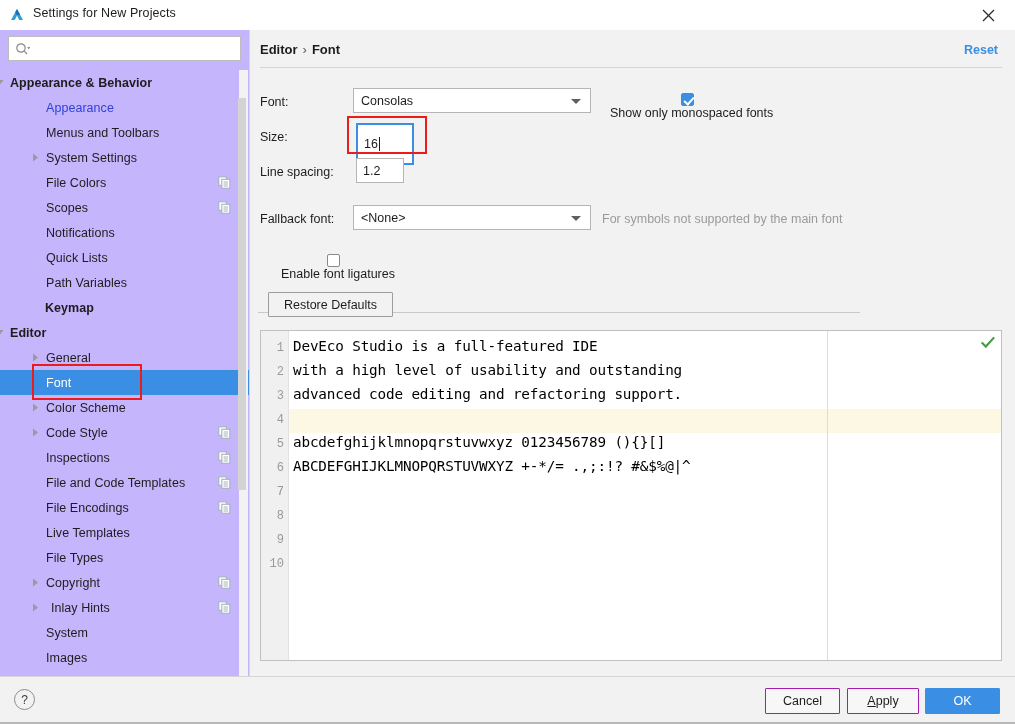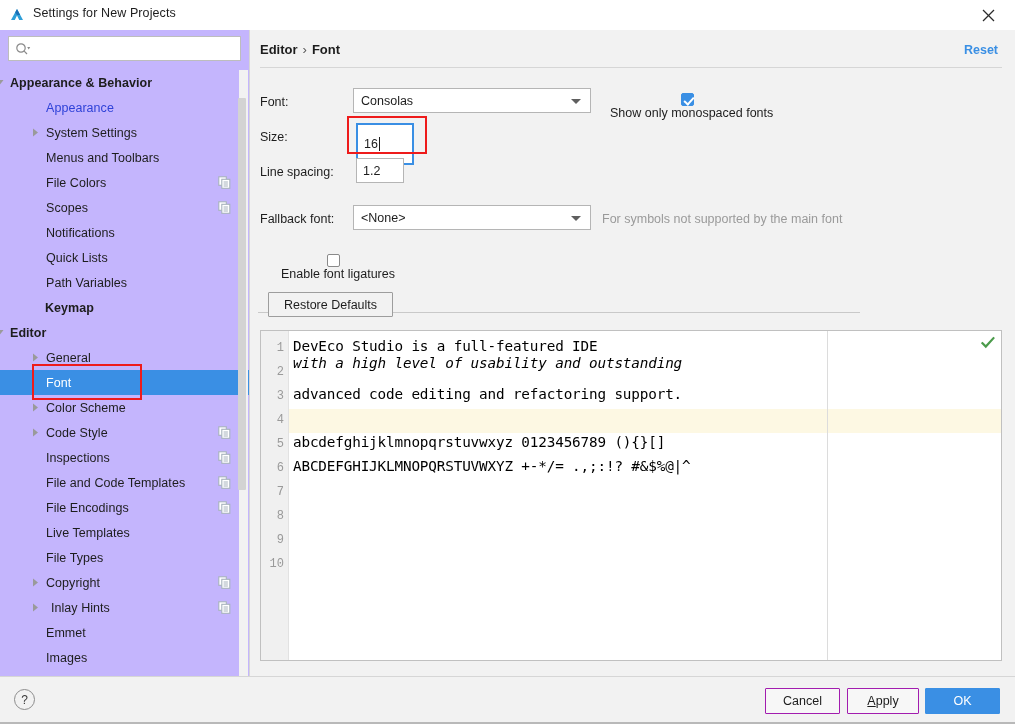--- a/index.html
+++ b/index.html
@@ -357,29 +357,29 @@
             <svg width="9" height="9" viewBox="0 0 9 9">
               <polygon points="0.5,2 8.5,2 4.5,7" fill="#9a9a9a"></polygon>
             </svg>
           </span>
           <span class="tlabel" style="margin-left: 10px;">Appearance &amp; Behavior</span>
         </div>
         <div class="tree-row link">
           <span class="tlabel" style="margin-left: 46px;">Appearance</span>
         </div>
         <div class="tree-row">
+          <span class="tlabel" style="margin-left: 46px;">Menus and Toolbars</span>
+        </div>
+        <div class="tree-row">
           <span class="arrow" style="left: 29px;">
             <svg width="9" height="9" viewBox="0 0 9 9">
               <polygon points="2,0.5 7,4.5 2,8.5" fill="#9a9a9a"></polygon>
             </svg>
           </span>
           <span class="tlabel" style="margin-left: 46px;">System Settings</span>
-        </div>
-        <div class="tree-row">
-          <span class="tlabel" style="margin-left: 46px;">Menus and Toolbars</span>
         </div>
         <div class="tree-row">
           <span class="tlabel" style="margin-left: 46px;">File Colors</span>
           <span class="copy-ic"><svg width="13" height="13" viewBox="0 0 13 13">
               <rect x="0.8" y="0.8" width="7.5" height="8.5" fill="#ffffff" stroke="#a7b2bd" stroke-width="1.1"></rect>
               <rect x="3.8" y="3.3" width="8" height="9" fill="#ffffff" stroke="#a7b2bd" stroke-width="1.1"></rect>
               <line x1="5.6" y1="6" x2="9.9" y2="6" stroke="#a7b2bd" stroke-width="1"></line>
               <line x1="5.6" y1="8" x2="9.9" y2="8" stroke="#a7b2bd" stroke-width="1"></line>
               <line x1="5.6" y1="10" x2="9.9" y2="10" stroke="#a7b2bd" stroke-width="1"></line>
             </svg></span>
@@ -508,21 +508,21 @@
           <span class="tlabel" style="margin-left: 51px;">Inlay Hints</span>
           <span class="copy-ic"><svg width="13" height="13" viewBox="0 0 13 13">
               <rect x="0.8" y="0.8" width="7.5" height="8.5" fill="#ffffff" stroke="#a7b2bd" stroke-width="1.1"></rect>
               <rect x="3.8" y="3.3" width="8" height="9" fill="#ffffff" stroke="#a7b2bd" stroke-width="1.1"></rect>
               <line x1="5.6" y1="6" x2="9.9" y2="6" stroke="#a7b2bd" stroke-width="1"></line>
               <line x1="5.6" y1="8" x2="9.9" y2="8" stroke="#a7b2bd" stroke-width="1"></line>
               <line x1="5.6" y1="10" x2="9.9" y2="10" stroke="#a7b2bd" stroke-width="1"></line>
             </svg></span>
         </div>
         <div class="tree-row">
-          <span class="tlabel" style="margin-left: 46px;">Emmet</span>
+          <span class="tlabel" style="margin-left: 46px;">System</span>
         </div>
         <div class="tree-row">
           <span class="tlabel" style="margin-left: 46px;">Images</span>
         </div>
       </div>
 
     <div class="sb-track">
       <div class="sb-thumb" style="top:28px;height:392px;"></div>
     </div>
   <div class="redbox" style="left: 32px; top: 334px; width: 110px; height: 36px;"></div>
@@ -588,21 +588,21 @@
             <div class="gline" style="top: 154px;">7</div>
             <div class="gline" style="top: 178px;">8</div>
             <div class="gline" style="top: 202px;">9</div>
             <div class="gline" style="top: 226px;">10</div>
           </div>
       </div>
       <div class="code-area">
         <div class="margin-guide" style="left:538px;"></div>
         <div id="code-lines">
             <div class="cline" style="top: 7px;">DevEco Studio is a full-featured IDE</div>
-            <div class="cline" style="top: 24px; font-style: italic;">with a high level of usability and outstanding</div>
+            <div class="cline" style="top: 31px;">with a high level of usability and outstanding</div>
             <div class="cline" style="top: 55px;">advanced code editing and refactoring support.</div>
             <div class="cline" style="top: 79px;"></div>
             <div class="cline" style="top: 103px;">abcdefghijklmnopqrstuvwxyz 0123456789 (){}[]</div>
             <div class="cline" style="top: 127px;">ABCDEFGHIJKLMNOPQRSTUVWXYZ +-*/= .,;:!? #&amp;$%@|^</div>
           </div>
       </div>
       <div class="ok-check">
         <svg width="14" height="14" viewBox="0 0 14 14">
           <path d="M1.5 7.2 L4.8 10.6 L12.4 2.2" fill="none" stroke="#4b9b4b" stroke-width="2.2" stroke-linecap="square"></path>
         </svg>

